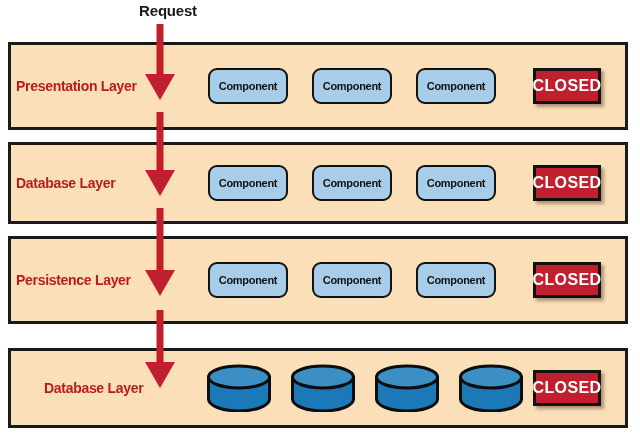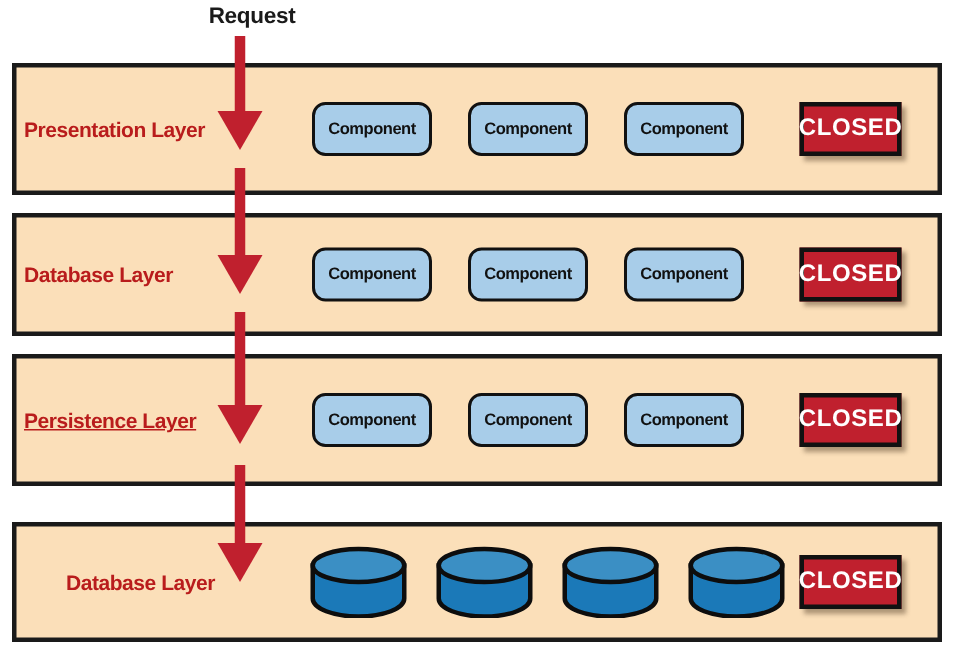--- a/index.html
+++ b/index.html
@@ -127,21 +127,21 @@
       <div class="component" style="left: 312px; top: 86px; background: rgb(168, 205, 233);">Component</div>
       <div class="component" style="left: 416px; top: 86px; background: rgb(168, 205, 233);">Component</div>
       <div class="closed" style="left: 533px; top: 86px; background: rgb(192, 32, 46); color: rgb(255, 255, 255);">CLOSED</div>
       <div class="layer" style="top: 142px; height: 82px; background: rgb(251, 223, 185); border-color: rgb(26, 26, 26);"></div>
       <div class="layer-label" style="top: 183px;">Database Layer</div>
       <div class="component" style="left: 208px; top: 183px; background: rgb(168, 205, 233);">Component</div>
       <div class="component" style="left: 312px; top: 183px; background: rgb(168, 205, 233);">Component</div>
       <div class="component" style="left: 416px; top: 183px; background: rgb(168, 205, 233);">Component</div>
       <div class="closed" style="left: 533px; top: 183px; background: rgb(192, 32, 46); color: rgb(255, 255, 255);">CLOSED</div>
       <div class="layer" style="top: 236px; height: 88px; background: rgb(251, 223, 185); border-color: rgb(26, 26, 26);"></div>
-      <div class="layer-label" style="top: 280px; text-decoration: underline;">Persistence Layer</div>
+      <div class="layer-label" style="top: 280px;">Persistence Layer</div>
       <div class="component" style="left: 208px; top: 280px; background: rgb(168, 205, 233);">Component</div>
       <div class="component" style="left: 312px; top: 280px; background: rgb(168, 205, 233);">Component</div>
       <div class="component" style="left: 416px; top: 280px; background: rgb(168, 205, 233);">Component</div>
       <div class="closed" style="left: 533px; top: 280px; background: rgb(192, 32, 46); color: rgb(255, 255, 255);">CLOSED</div>
       <div class="layer" style="top: 348px; height: 80px; background: rgb(251, 223, 185); border-color: rgb(26, 26, 26);"></div>
       <div class="layer-label" style="top: 388px; margin-left: 28px;">Database Layer</div>
       <div class="cyl" style="left: 206px; top: 388px;">
         <svg width="66" height="48" viewBox="0 0 66 48" xmlns="http://www.w3.org/2000/svg">
           <path d="M2.5,13 L2.5,35 A30.5,12 0 0 0 63.5,35 L63.5,13 Z" fill="#1b79b8" stroke="#0d0d0d" stroke-width="3"></path>
           <ellipse cx="33" cy="13" rx="30.5" ry="11" fill="#3b8fc4" stroke="#0d0d0d" stroke-width="3"></ellipse>

